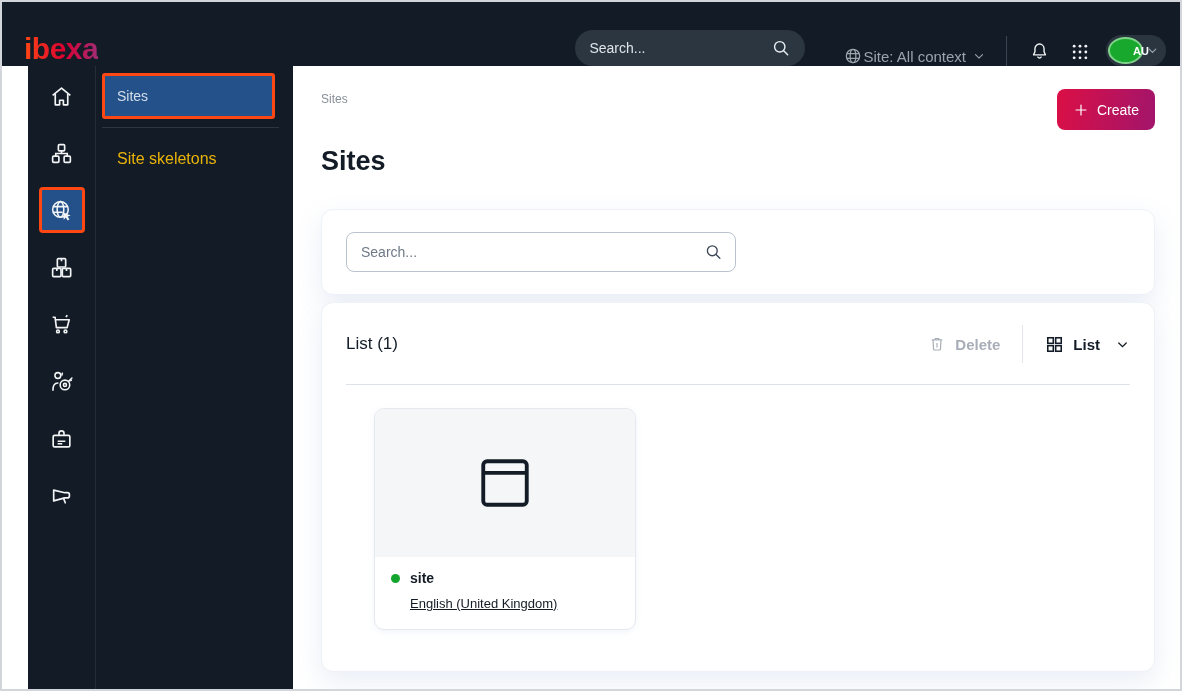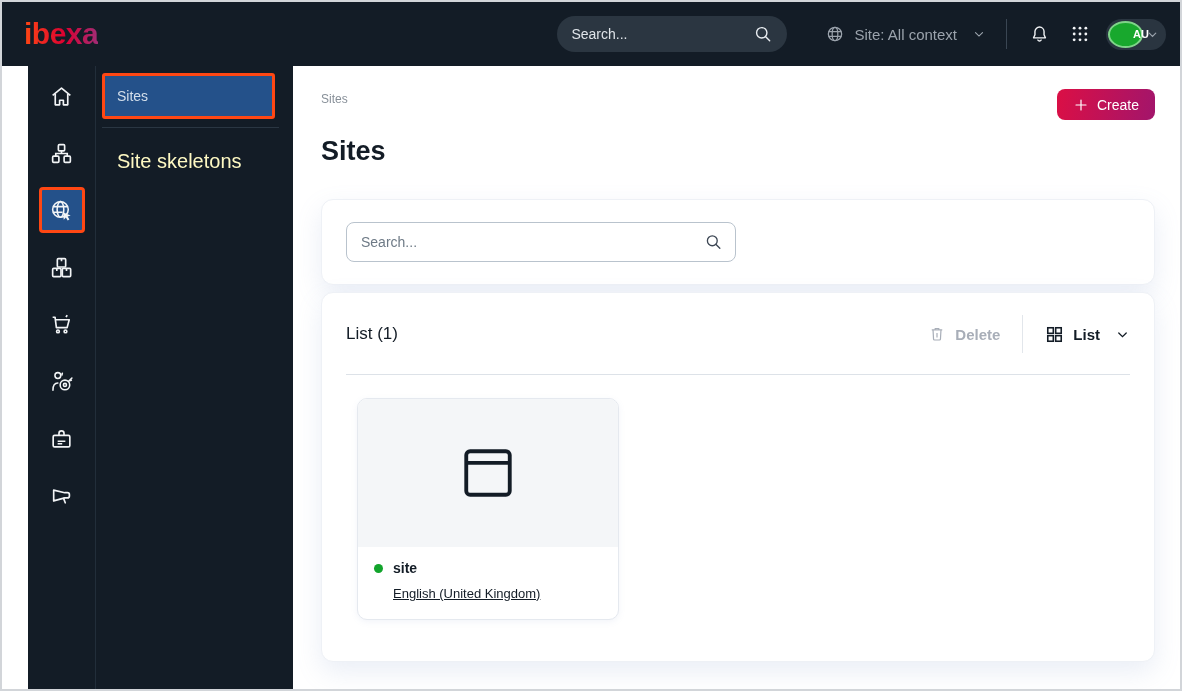--- a/index.html
+++ b/index.html
@@ -3,41 +3,41 @@
 <meta charset="utf-8">
 <style>
   * { margin:0; padding:0; box-sizing:border-box; }
   html,body { background:#e8e8e8; font-family:"Liberation Sans", sans-serif; }
   .screen{
     width:1182px; height:691px; background:#fff; position:relative;
     border:2px solid #d2d5d9; overflow:hidden; display:flex; flex-direction:column;
   }
   
   .topbar{
-    height:64px; flex:0 0 64px; background:#131c26; display:flex; align-items:center;
+    height:64px; flex:0 0 64px; background:#131c26; display:flex; align-items:flex-end;
     padding:0 14px 0 22px;
   }
   .logo{
     font-size:30px; font-weight:700; letter-spacing:-0.5px; margin-right:auto;
     background:linear-gradient(90deg,#ff4713 0%, #db0032 55%, #a12c75 100%);
     -webkit-background-clip:text; background-clip:text; color:transparent;
     cursor:pointer;
   }
   .tb-search{
     width:230px; height:36px; background:#2b3641; border-radius:18px;
     display:flex; align-items:center; padding:0 14px; margin-right:38px;
   }
   .tb-search input{
     flex:1; background:transparent; border:none; outline:none; color:#e9edf1;
     font-size:14px; font-family:inherit;
   }
   .tb-search input::placeholder{ color:#dfe4e9; }
   .tb-search .icn{ color:#e9edf1; }
   .context{
-    display:flex; align-items:center; gap:9px; color:#9ba3ac; font-size:15px;
+    display:flex; align-items:center; color:#9ba3ac; font-size:15px;
     cursor:pointer; white-space:nowrap;
   }
   .context .icn{ color:#9ba3ac; }
   .tb-divider{ width:1px; height:30px; background:#3a4653; margin:0 18px 0 20px; }
   .tb-iconbtn{
     background:none; border:none; color:#f2f4f6; cursor:pointer; padding:4px;
     display:flex; align-items:center; margin-right:12px;
   }
   .avatar-pill{
     display:flex; align-items:center; gap:3px; background:#2a3540; border-radius:16px;
@@ -69,33 +69,33 @@
     width:197px; flex:0 0 197px; background:#131c26; padding-top:7px;
   }
   .side-active{
     margin:0 18px 0 6px; height:46px; background:#24518a; border:3px solid #ff4713;
     border-radius:3px; display:flex; align-items:center; padding-left:12px;
     color:#d4dfeb; font-size:14px; cursor:pointer;
   }
   .side-divider{ height:1px; background:#2a3642; margin:8px 14px 0 6px; }
   .side-section{ color:#8a929c; font-size:12px; padding:18px 0 0 21px; }
   .side-link{
-    display:block; color:#fef9c3; font-size:20px; padding:22px 0 0 21px;
+    display:block; color:#eab308; font-size:16px; padding:22px 0 0 21px;
     text-decoration:none; cursor:pointer; background:none; border:none; text-align:left;
     font-family:inherit;
   }
   
   .main{
     flex:1; background:#fff; padding:23px 25px 0 28px; overflow:hidden;
     display:flex; flex-direction:column;
   }
   .main-header{ display:flex; justify-content:space-between; align-items:flex-start; }
   .breadcrumb{ font-size:12px; color:#878f98; padding-top:3px; }
   .create-btn{
-    height:31px; min-width:93px; border:none; border-radius:8px; cursor:pointer;
+    height:41px; min-width:93px; border:none; border-radius:8px; cursor:pointer;
     background:linear-gradient(100deg,#db0f45 0%, #a2156b 100%);
     color:#fff; font-size:14px; font-family:inherit;
     display:flex; align-items:center; justify-content:center; gap:8px; padding:0 16px;
   }
   .page-title{ font-size:27px; font-weight:800; color:#131c26; margin-top:16px; }
   .card{
     background:#fff; border:1px solid #eef1f6; border-radius:12px;
     box-shadow:0 10px 26px rgba(125,152,197,0.16);
   }
   .search-card{ margin-top:32px; padding:22px 24px; }
@@ -119,21 +119,21 @@
     display:flex; align-items:center; gap:9px; color:#a8aeb8; font-size:15px;
     background:none; border:none; cursor:default; font-family:inherit;font-weight:bold;
   }
   .actions-divider{ width:1px; height:38px; background:#e2e6eb; margin:0 22px; }
   .view-btn{
     display:flex; align-items:center; gap:9px; color:#131c26; font-size:15px;
     font-weight:600; background:none; border:none; cursor:pointer; font-family:inherit;
   }
   .view-btn .chev{ margin-left:6px; color:#131c26; }
   .list-rule{ height:1px; background:#dde2e8; margin-top:21px; }
-  .tiles{ margin-top:23px; margin-left:11px; display:flex; gap:20px; }
+  .tiles{ margin-top:23px; margin-left:28px; display:flex; gap:20px; }
   .site-tile{
     width:262px; border:1px solid #e5e9ef; border-radius:10px; overflow:hidden;
     background:#fff; box-shadow:0 2px 6px rgba(125,152,197,0.10); cursor:pointer;
   }
   .tile-preview{
     height:148px; background:#f4f6f8; display:flex; align-items:center; justify-content:center;
   }
   .tile-body{ padding:13px 16px 17px; }
   .tile-name-row{ display:flex; align-items:center; gap:10px; }
   .status-dot{ width:9px; height:9px; border-radius:50%; background:#12a42c; }

